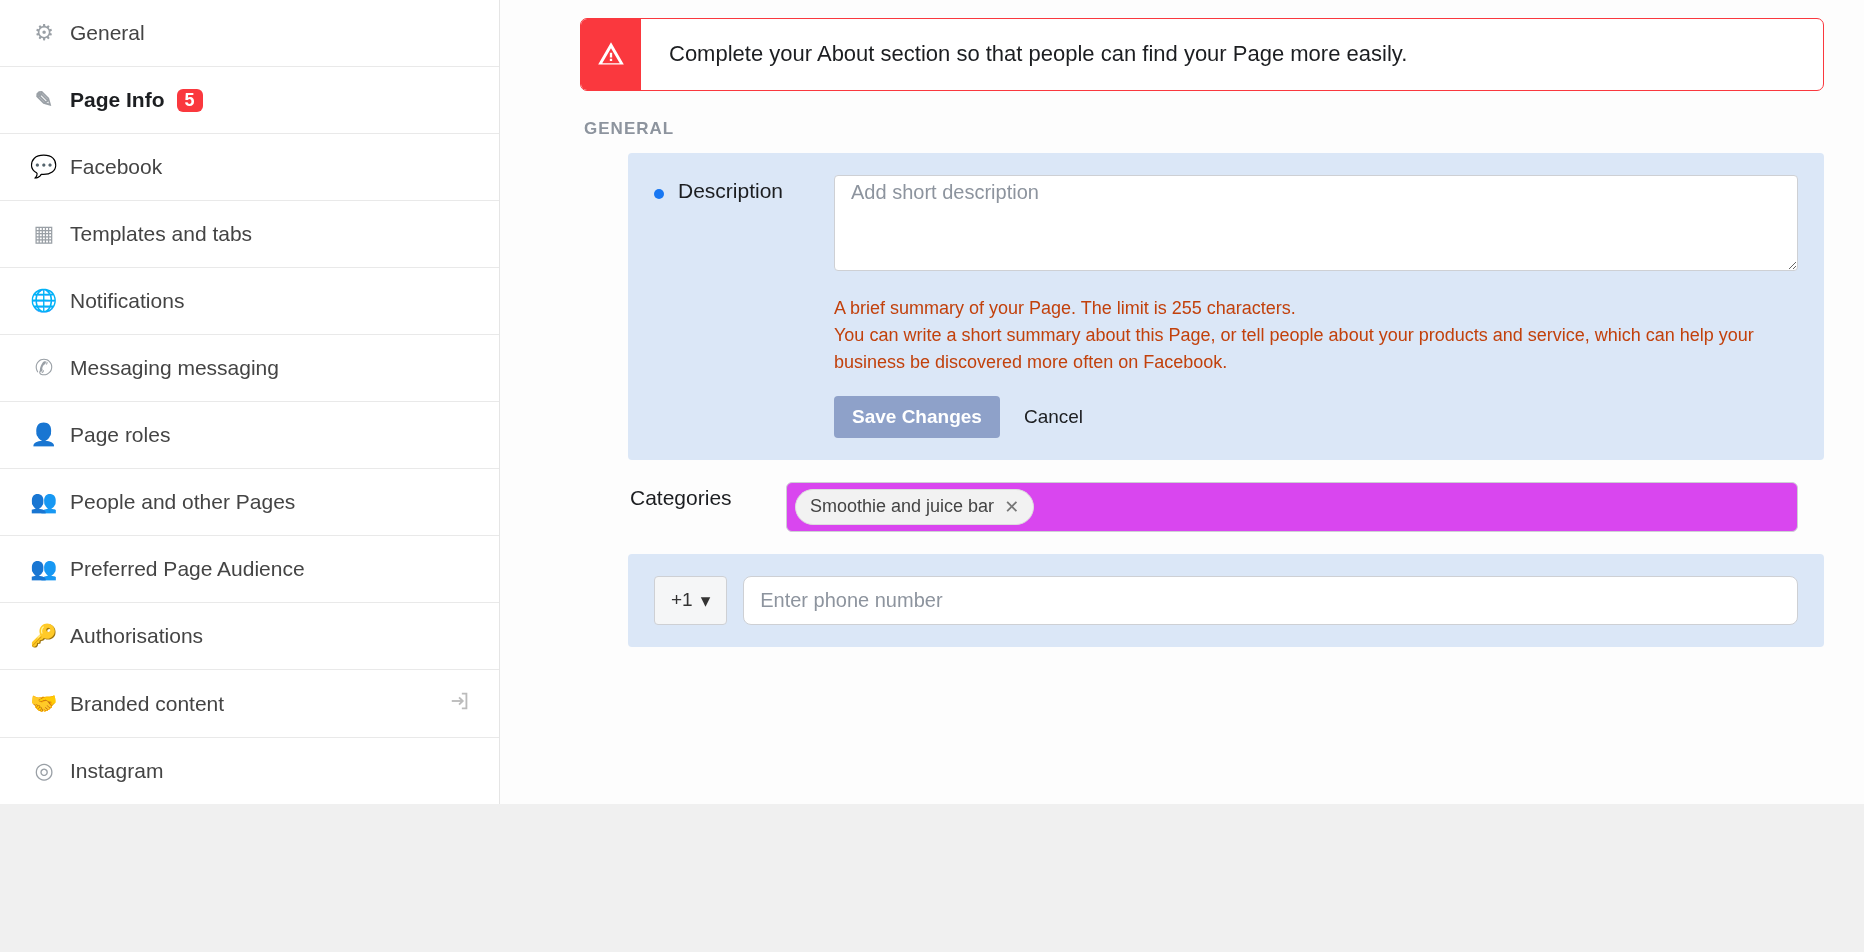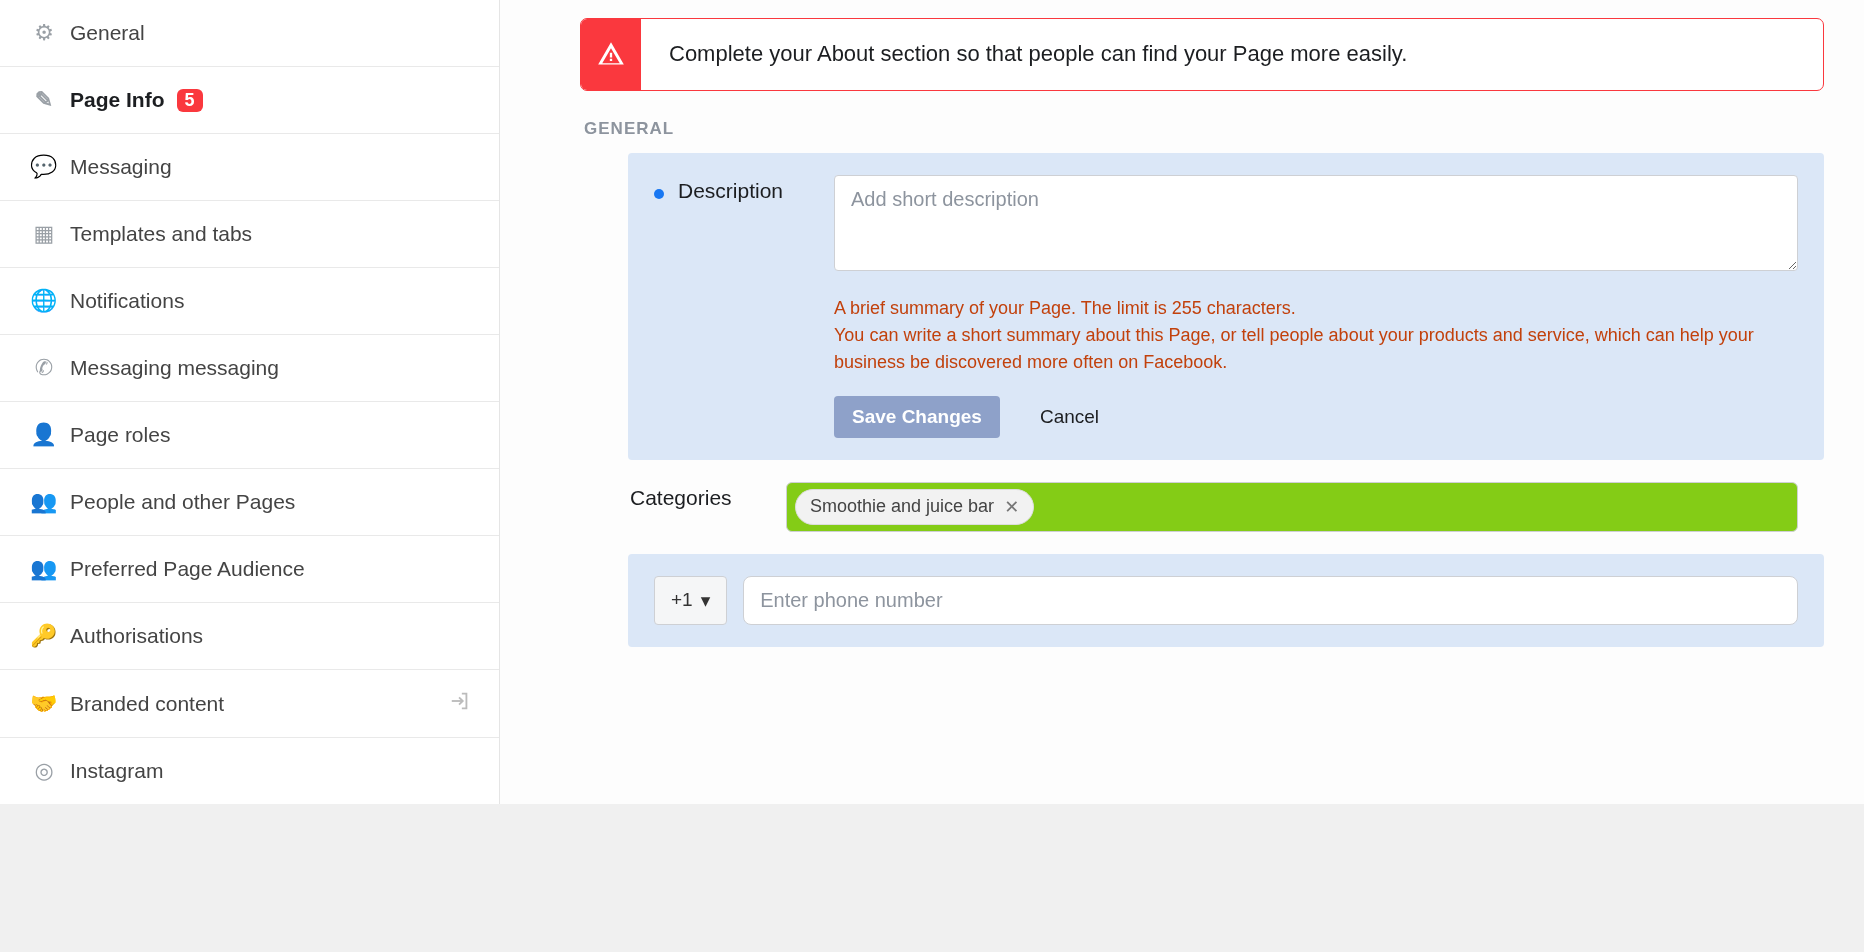--- a/index.html
+++ b/index.html
@@ -115,39 +115,39 @@
       flex-shrink: 0;
     }
     .field-body {
       flex: 1;
     }
     textarea.desc-input {
       width: 100%;
       min-height: 96px;
       border: 1px solid #ced0d4;
       border-radius: 4px;
-      padding: 12px 16px;
+      padding: 5px 16px;
       font-size: 20px;
       font-family: inherit;
       resize: both;
       color: #3b82f6;
     }
     textarea.desc-input::placeholder,
     input::placeholder { color: #8d949e; }
     .help-text {
       color: #c2410c;
       font-size: 18px;
       line-height: 1.5;
       margin-top: 20px;
     }
     .actions {
       margin-top: 20px;
       display: flex;
       align-items: center;
-      gap: 40px;
+      gap: 24px;
     }
     .btn-save {
       background: #8ea1c9;
       color: #fff;
       border: none;
       padding: 10px 18px;
       font-size: 19px;
       font-weight: 600;
       border-radius: 4px;
       cursor: pointer;
@@ -157,21 +157,21 @@
       border: none;
       color: #1c1e21;
       font-size: 19px;
       cursor: pointer;
     }
     .tag-field {
       flex: 1;
       border: 1px solid #ced0d4;
       border-radius: 6px;
       padding: 6px 8px;
-      background: #84cc16;
+      background: #d946ef;
       display: flex;
       align-items: center;
     }
     .tag {
       background: #f2f2f2;
       border: 1px solid #ddd;
       border-radius: 24px;
       padding: 6px 14px;
       font-size: 18px;
       color: #444;
@@ -227,21 +227,21 @@
     <span class="icon">⚙</span>
     <span>General</span>
   </div>
   <div class="sidebar-item active">
     <span class="icon">✎</span>
     <span>Page Info</span>
     <span class="badge">5</span>
   </div>
   <div class="sidebar-item">
     <span class="icon">💬</span>
-    <span>Messaging</span>
+    <span>Facebook</span>
   </div>
   <div class="sidebar-item">
     <span class="icon">▦</span>
     <span>Templates and tabs</span>
   </div>
   <div class="sidebar-item">
     <span class="icon">🌐</span>
     <span>Notifications</span>
   </div>
   <div class="sidebar-item">

